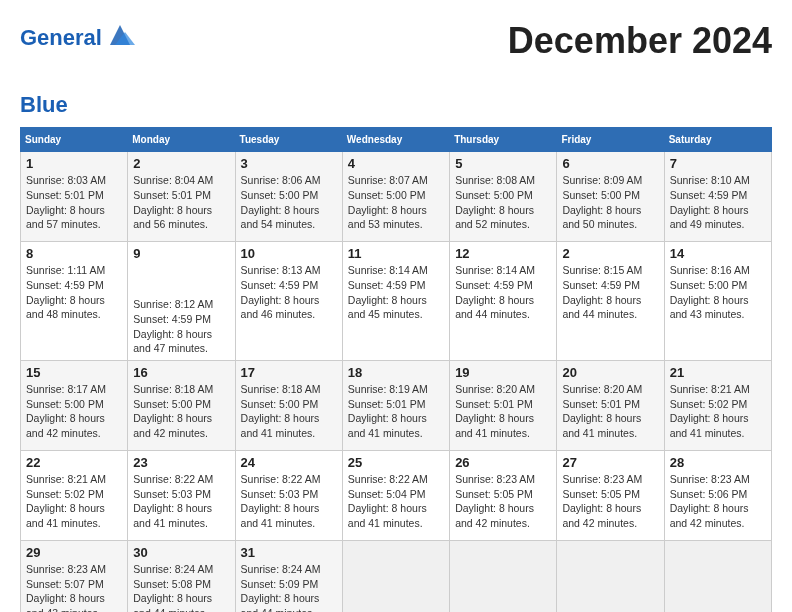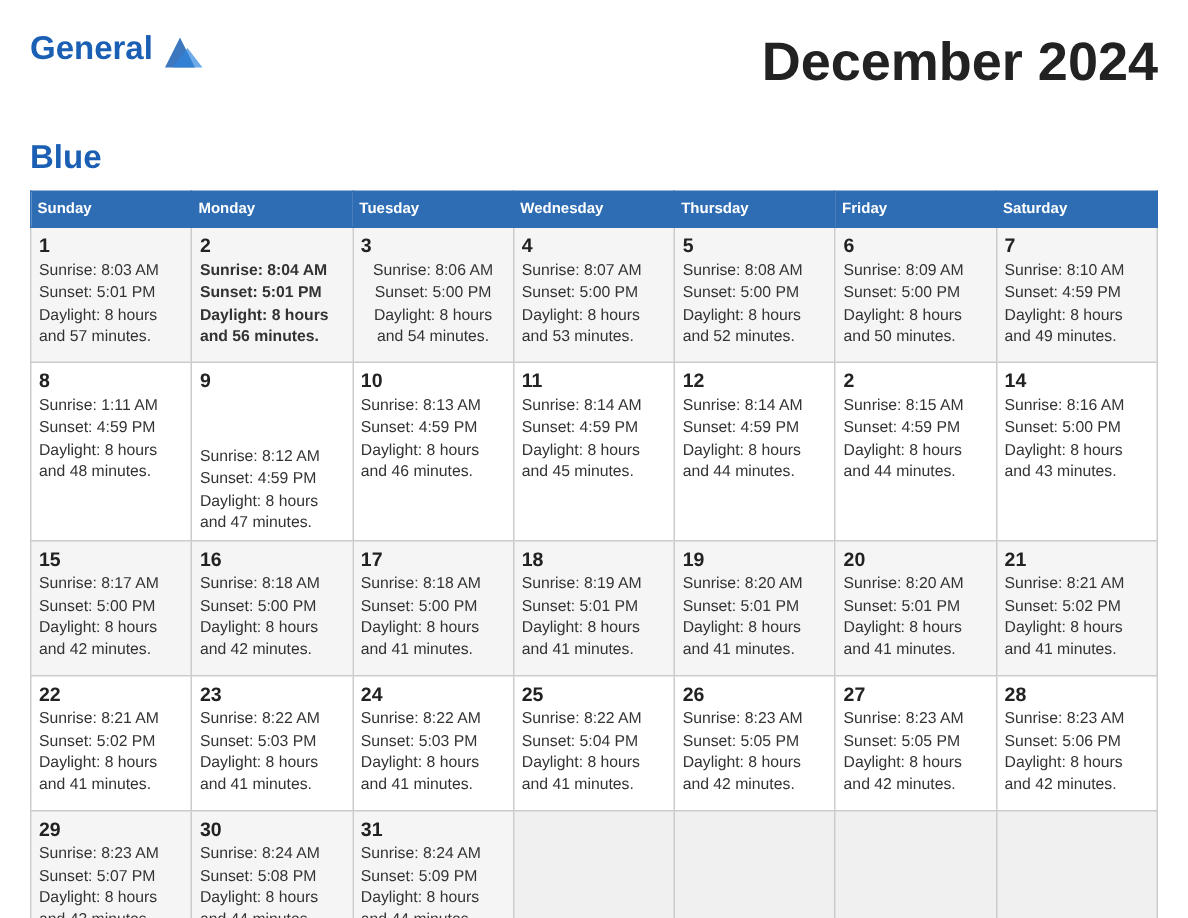--- a/index.html
+++ b/index.html
@@ -88,21 +88,21 @@
     td.empty {
       background: #f0f0f0 !important;
     }
   </style>
 </head>
 <body>
 
 <div class="header">
   <div class="logo">
     <div>
-      <div style="display:flex;align-items:flex-start;">
+      <div style="display:flex;align-items:flex-end;">
         <span class="logo-text">
           <span>General</span>
         </span>
         <svg class="logo-icon" viewBox="0 0 30 30">
           <polygon points="5,25 15,5 25,25" fill="#1a5fb4" opacity="0.85"></polygon>
           <polygon points="10,25 20,12 30,25" fill="#2e86de" opacity="0.7"></polygon>
         </svg>
       </div>
       <div class="logo-text" style="color:#1a5fb4;margin-top:43px;">Blue</div>
     </div>
@@ -128,28 +128,28 @@
   <tr>
         <td>
           <span class="day-num">1</span>
           <div class="day-info" style="white-space: pre-line;">Sunrise: 8:03 AM
 Sunset: 5:01 PM
 Daylight: 8 hours
 and 57 minutes.</div>
         </td>
         <td>
           <span class="day-num">2</span>
-          <div class="day-info" style="white-space: pre-line; font-weight: bold;">Sunrise: 8:04 AM
+          <div class="day-info" style="white-space: pre-line;">Sunrise: 8:04 AM
 Sunset: 5:01 PM
 Daylight: 8 hours
 and 56 minutes.</div>
         </td>
         <td>
           <span class="day-num">3</span>
-          <div class="day-info" style="white-space: pre-line; text-align: center;">Sunrise: 8:06 AM
+          <div class="day-info" style="white-space: pre-line;">Sunrise: 8:06 AM
 Sunset: 5:00 PM
 Daylight: 8 hours
 and 54 minutes.</div>
         </td>
         <td>
           <span class="day-num">4</span>
           <div class="day-info" style="white-space: pre-line;">Sunrise: 8:07 AM
 Sunset: 5:00 PM
 Daylight: 8 hours
 and 53 minutes.</div>

